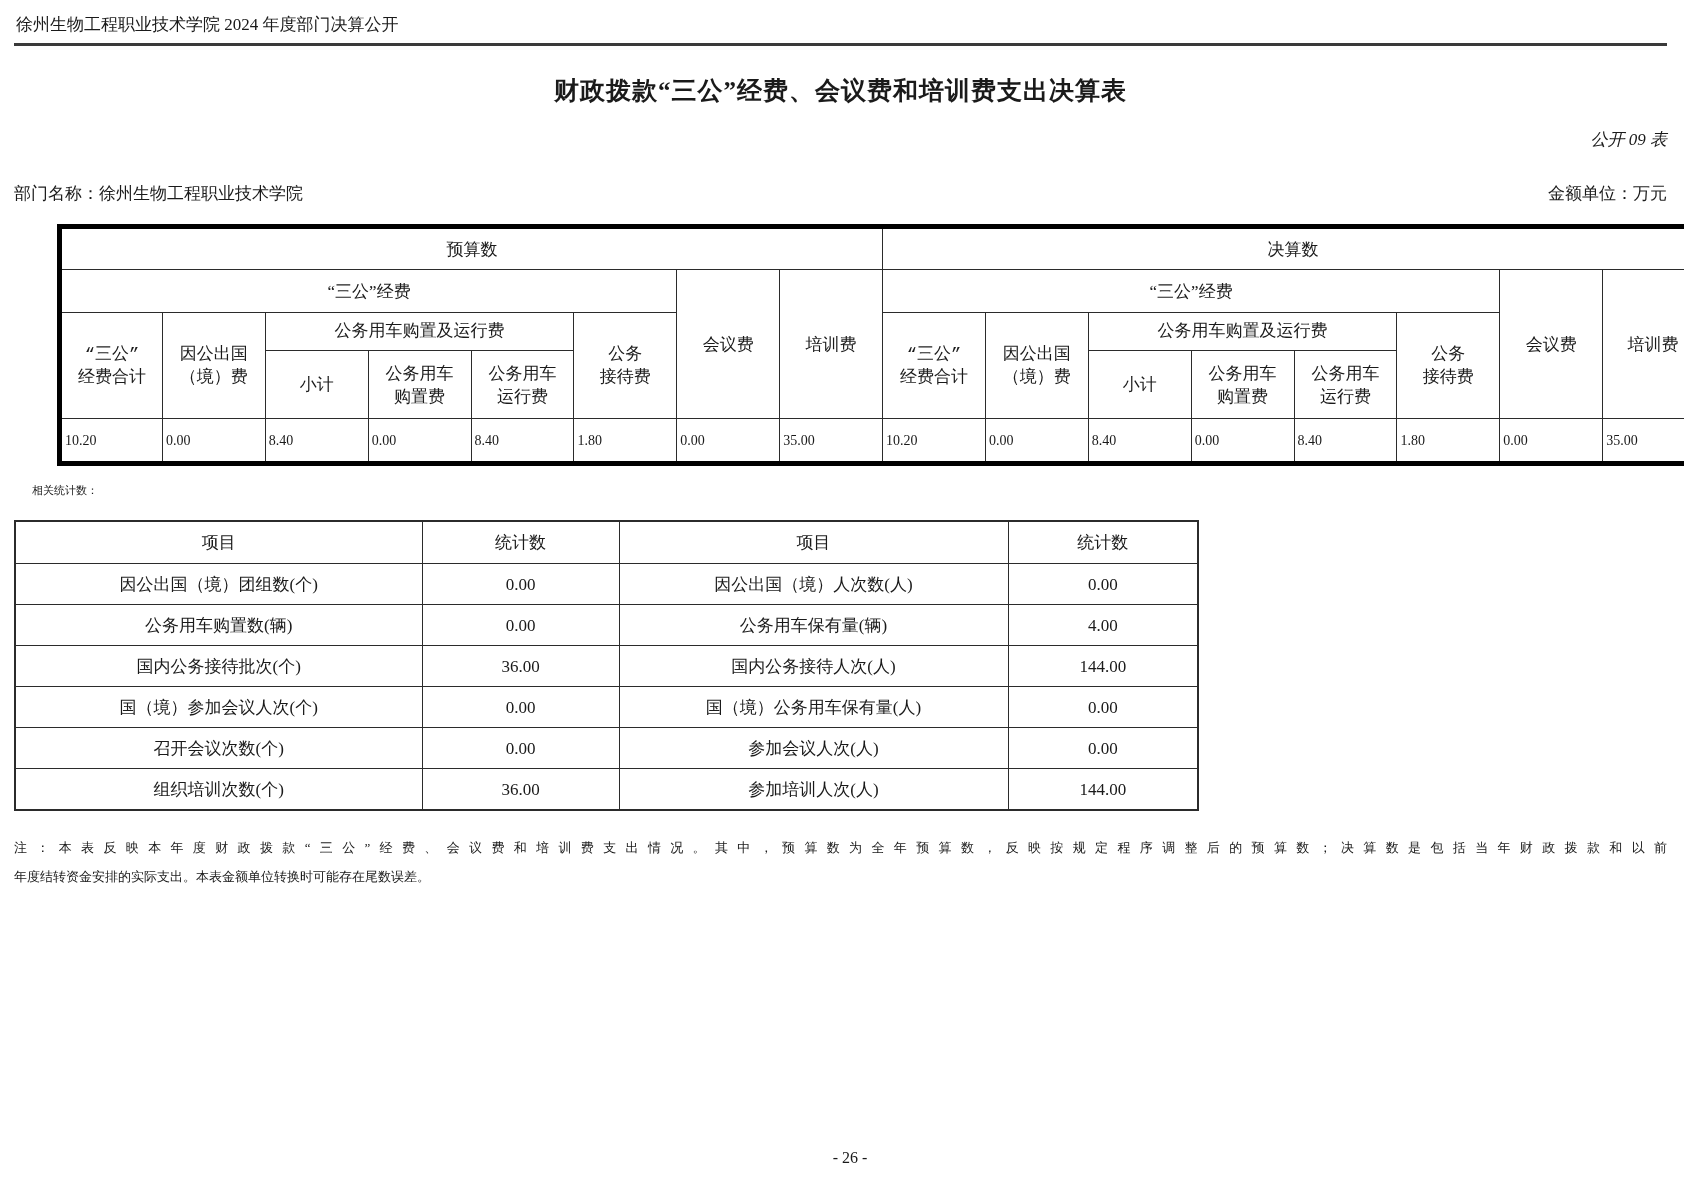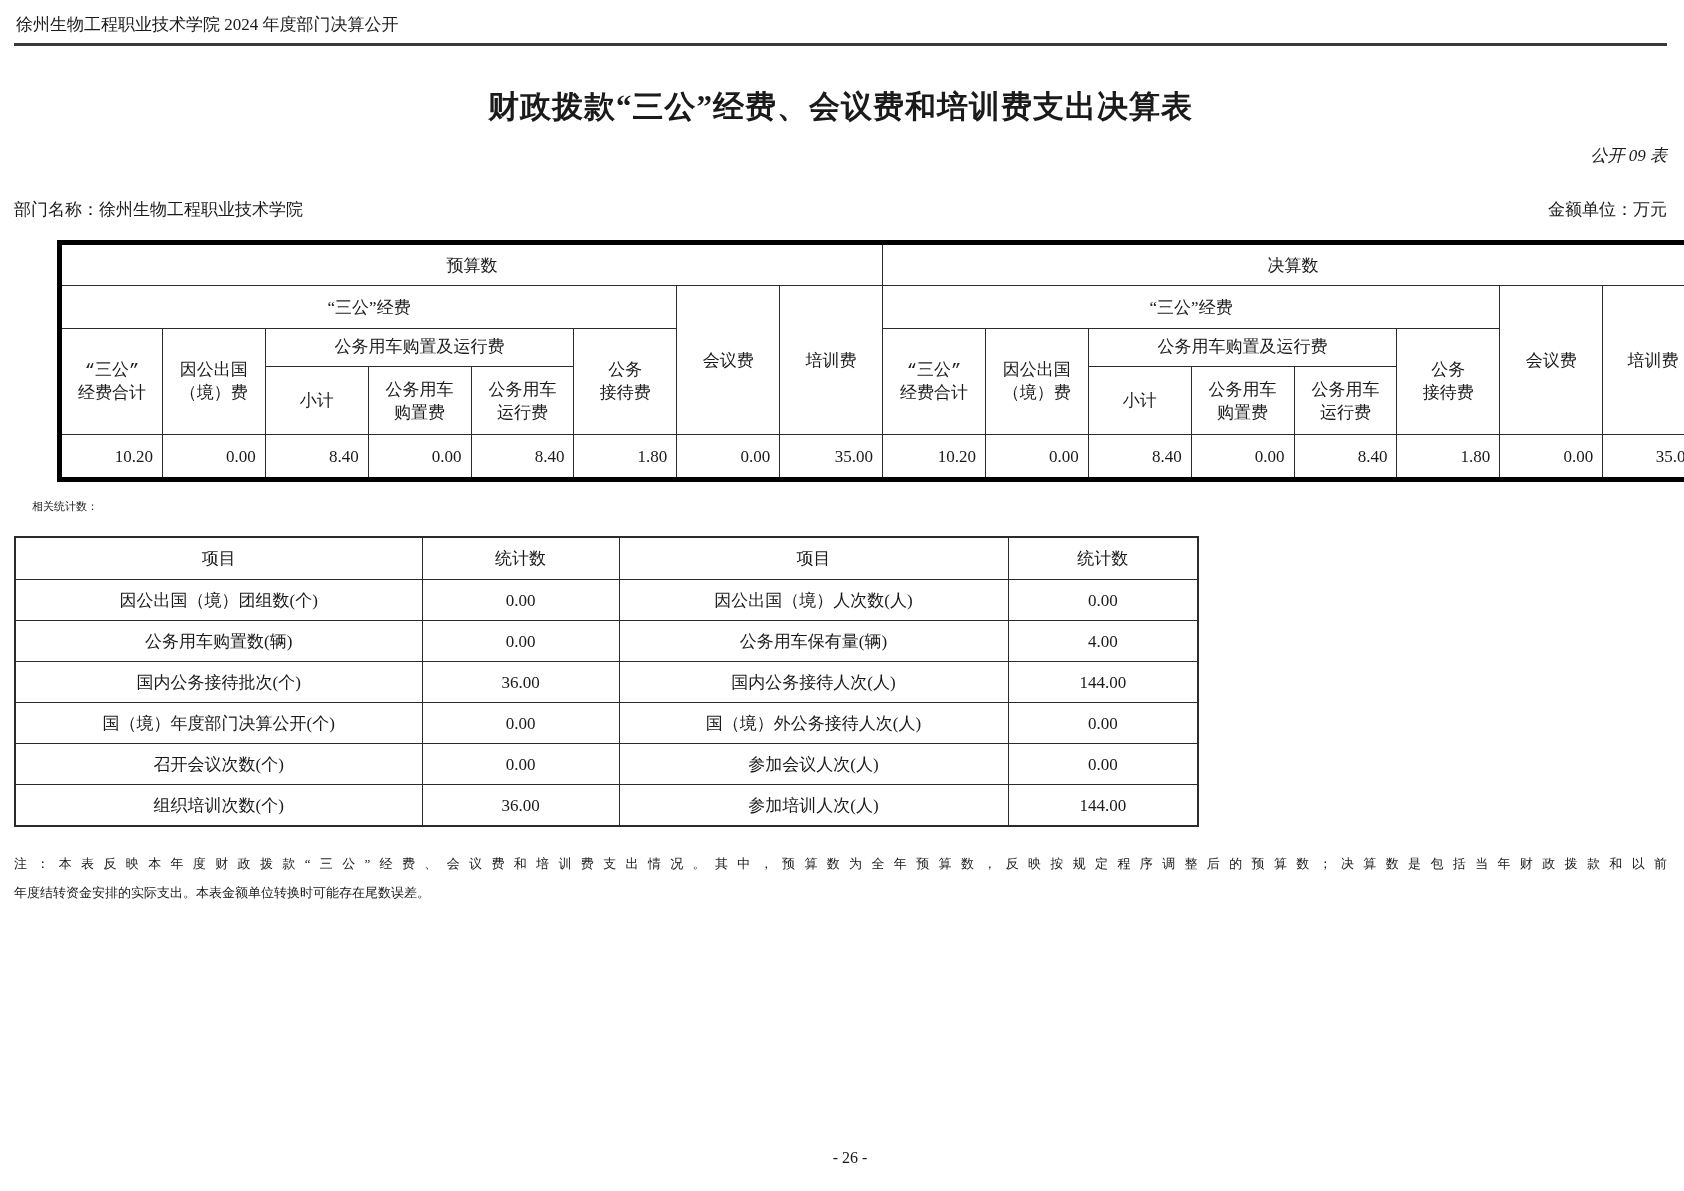--- a/index.html
+++ b/index.html
@@ -14,23 +14,23 @@
   .content { margin: 0 17px 0 14px; }
 
   .top-header {
     padding: 12px 0 5px 2px;
     border-bottom: 3px solid #3a3a3a;
     font-size: 17px;
     line-height: 26px;
   }
 
   .page-title {
-    margin-top: 40px;
+    margin-top: 24px;
     text-align: center;
-    font-size: 31px;
+    font-size: 25px;
     line-height: 42px;
     font-weight: 900;
     letter-spacing: 1px;
   }
 
   .form-code {
     margin-top: 16px;
     text-align: right;
     font-size: 17px;
     line-height: 24px;
@@ -64,21 +64,21 @@
     width: 1651px;
     border: 5px solid #000000;
     margin-left: 43px;
   }
   .main-table .r1 td { height: 40px; }
   .main-table .r2 td { height: 42px; }
   .main-table .r3 td { height: 37px; font-family: Liberation Mono, monospace; }
   .main-table .r4 td { height: 67px; }
   .main-table .rv td { height: 42px; }
   .wrap { white-space: pre-line; }
-  .val { text-align: right; padding-right: 9px; font-size: 17px; }
+  .val { text-align: left; padding-right: 9px; font-size: 14px; }
 
   .stats-caption {
     margin: 12px 0 4px 18px;
     font-size: 11px;
     line-height: 24px;
   }
 
   .stats-table {
     margin-top: 18px;
     width: 1183px;
@@ -228,23 +228,23 @@
         <td>公务用车保有量(辆)</td>
         <td>4.00</td>
       </tr>
       <tr>
         <td>国内公务接待批次(个)</td>
         <td>36.00</td>
         <td>国内公务接待人次(人)</td>
         <td>144.00</td>
       </tr>
       <tr>
-        <td>国（境）年度部门决算公开(个)</td>
-        <td>0.00</td>
-        <td>国（境）外公务接待人次(人)</td>
+        <td>国（境）参加会议人次(个)</td>
+        <td>0.00</td>
+        <td>国（境）公务用车保有量(人)</td>
         <td>0.00</td>
       </tr>
       <tr>
         <td>召开会议次数(个)</td>
         <td>0.00</td>
         <td>参加会议人次(人)</td>
         <td>0.00</td>
       </tr>
       <tr>
         <td>组织培训次数(个)</td>

